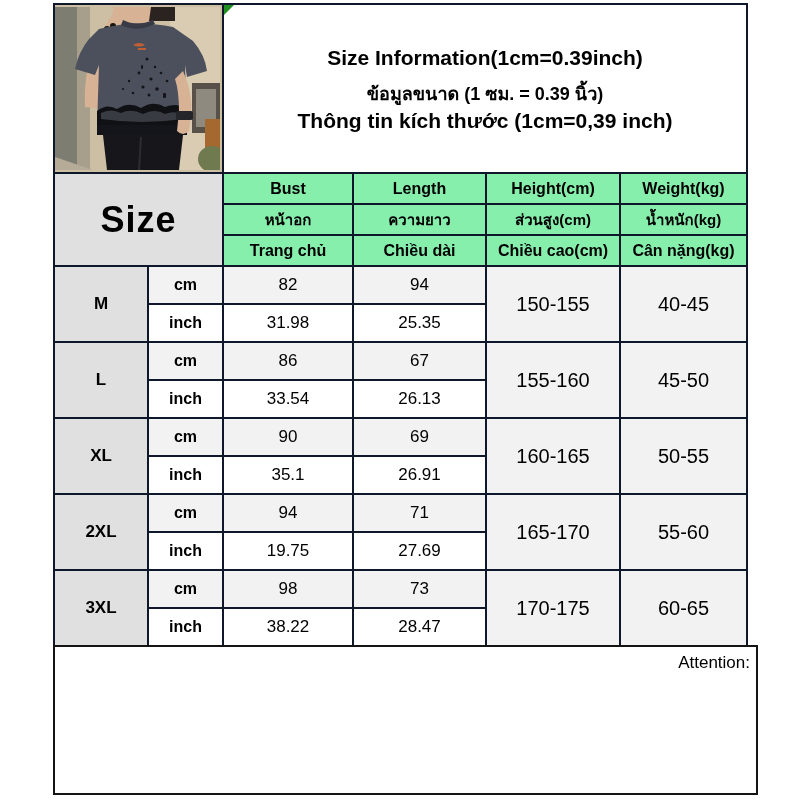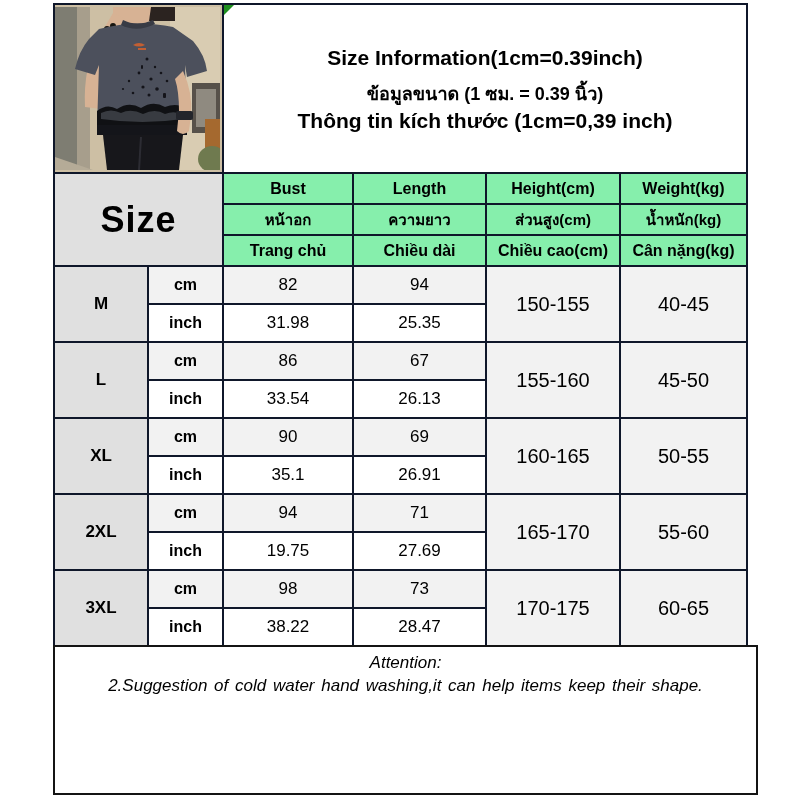--- a/index.html
+++ b/index.html
@@ -41,23 +41,22 @@
   td.val{font-size:17px;}
   .stripe{background:#f2f2f2;}
   .plain{background:#ffffff;}
   td.range{background:#f2f2f2;font-size:20px;}
 
   
   .attention{
     width:689px;border:2px solid #141414;margin-top:-2px;
     padding:4px 6px 0 6px;box-sizing:content-box;
     min-height:142px;background:#fff;
-    font-size:17px;line-height:23px;text-align:center;
+    font-size:17px;line-height:23px;text-align:right;
     word-spacing:2px;
-    font-style:italic;
   }
 
   svg{display:block;}
 </style>
 </head>
 <body>
 
 <div class="sheet">
   <table class="size-table">
     <colgroup>
@@ -229,15 +228,14 @@
     <tr class="sub">
       <td class="unit plain">inch</td>
       <td class="val plain">38.22</td>
       <td class="val plain">28.47</td>
     </tr>
   </tbody>
     </table>
 
   <div class="attention">
     <div>Attention:</div>
-    <div>2.Suggestion of cold water hand washing,it can help items keep their shape.</div>
   </div>
 </div>
 
 </body></html>

